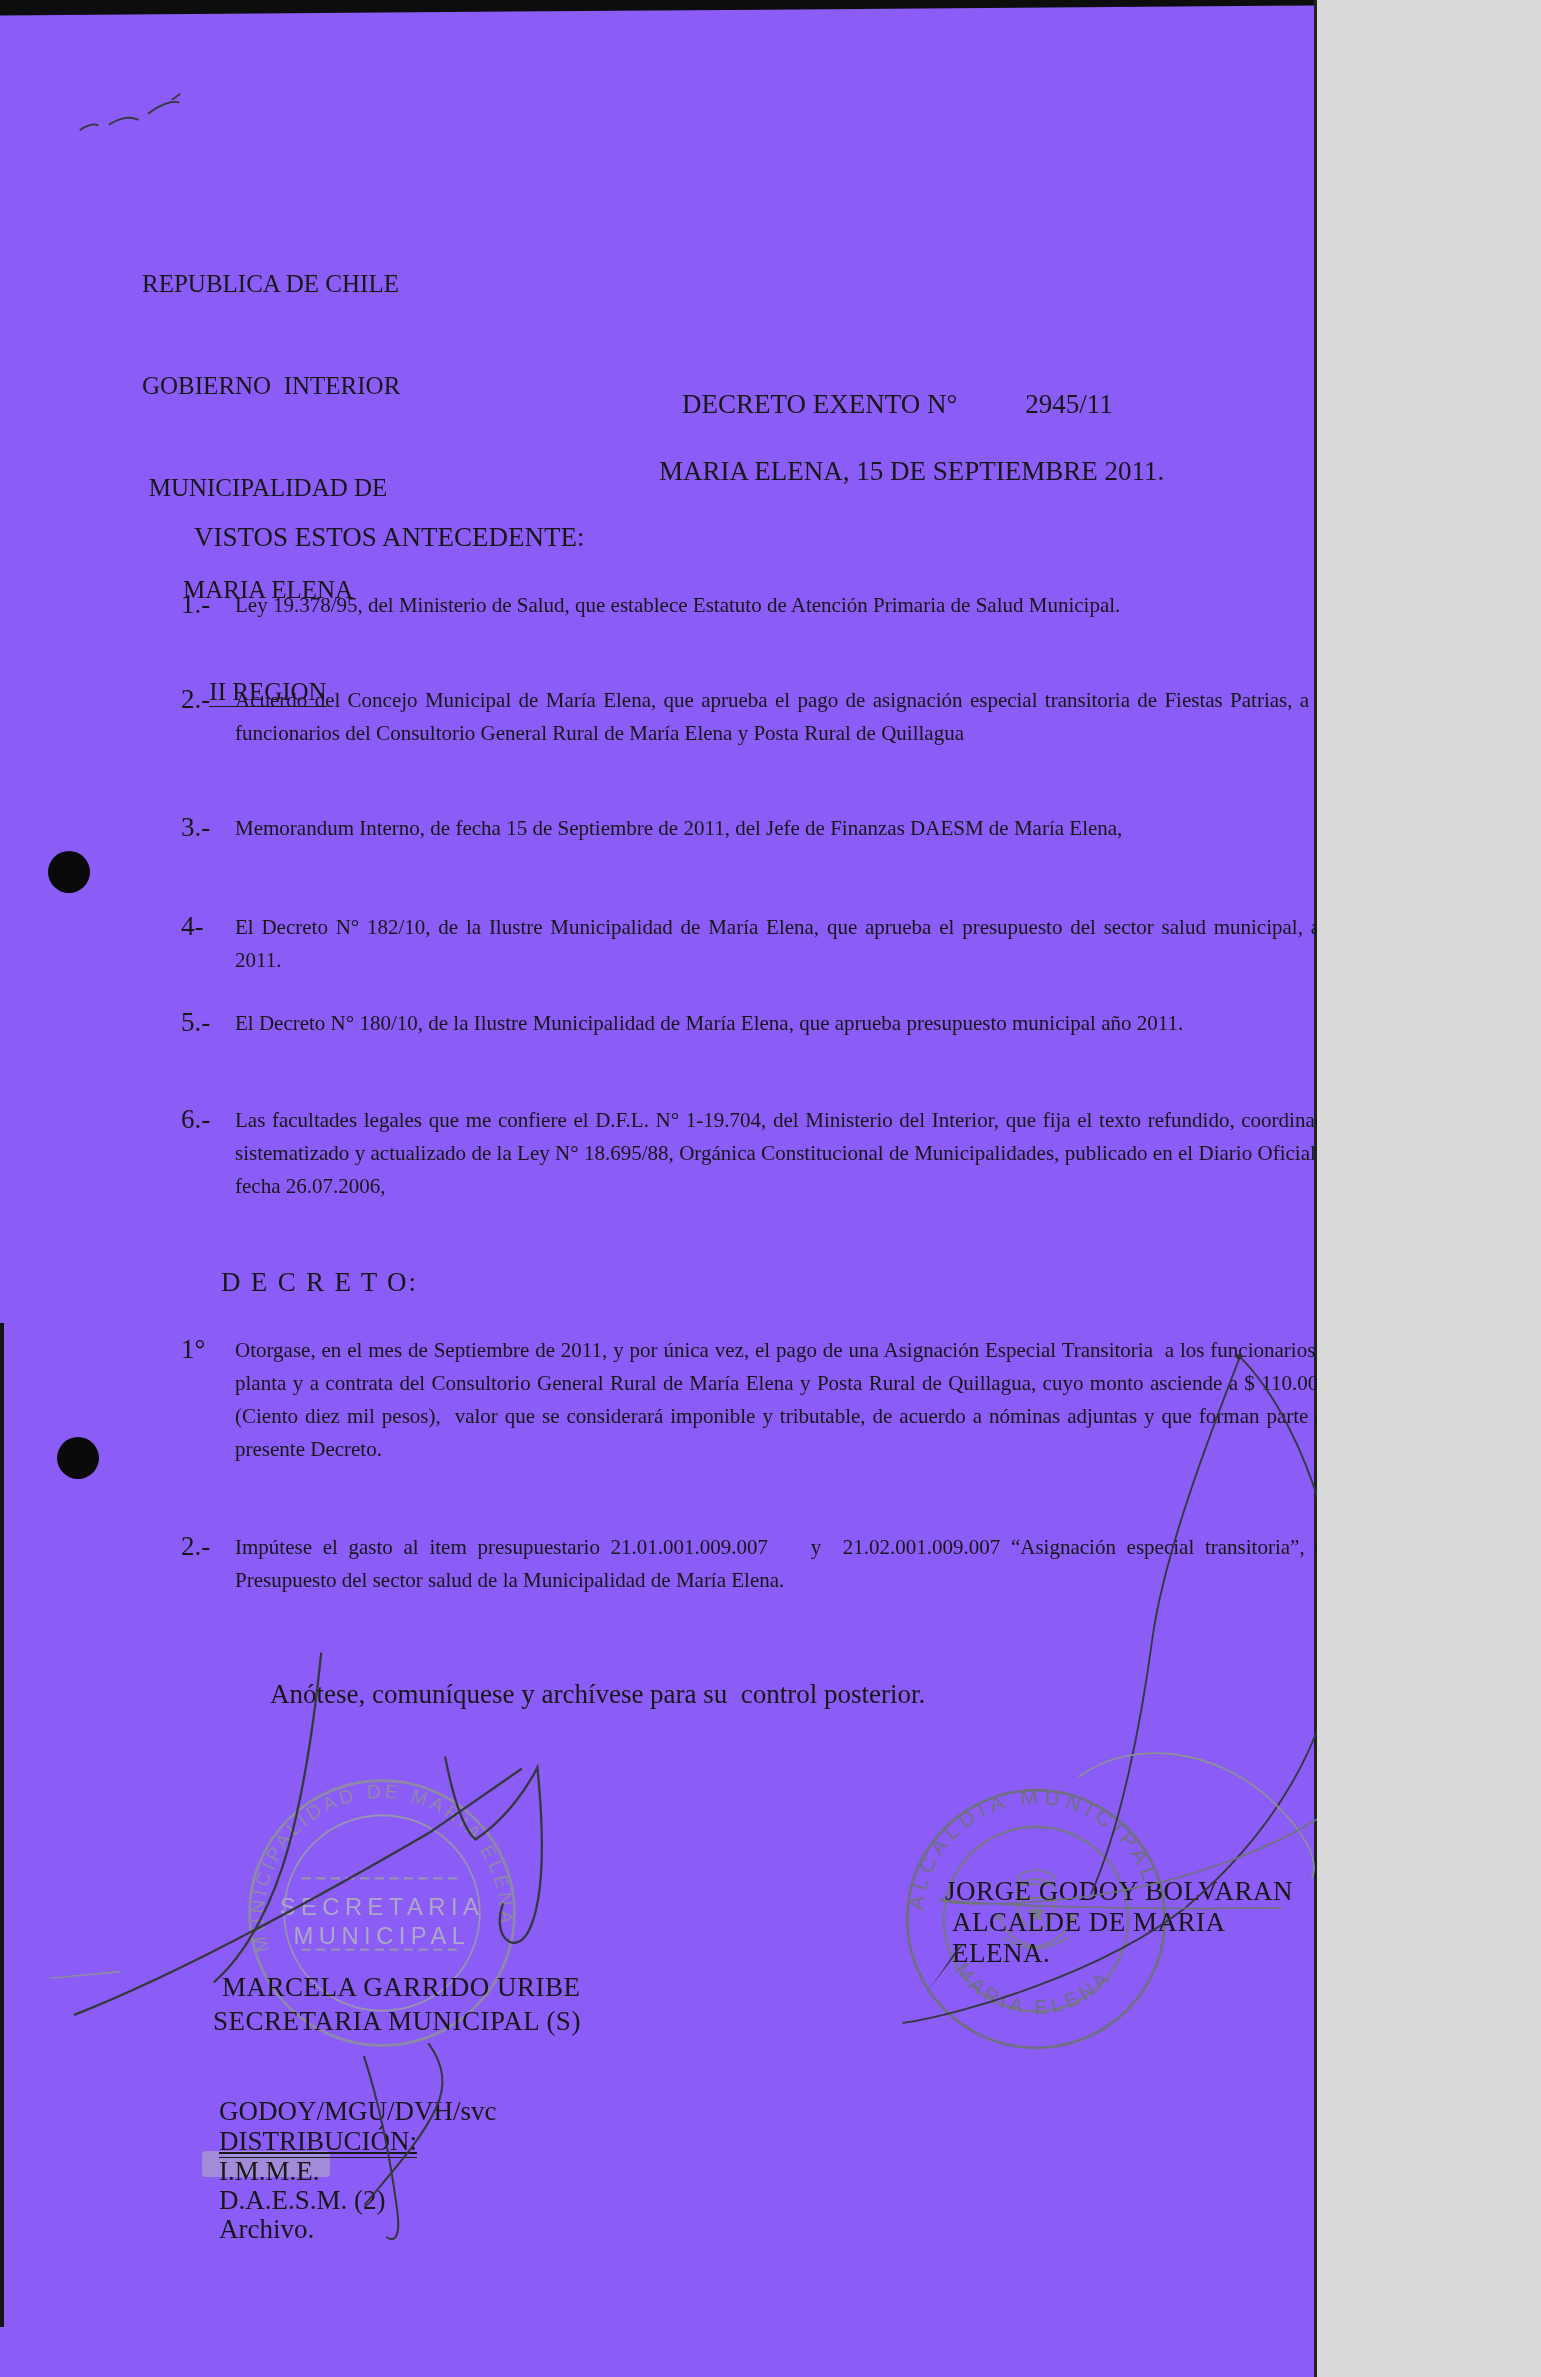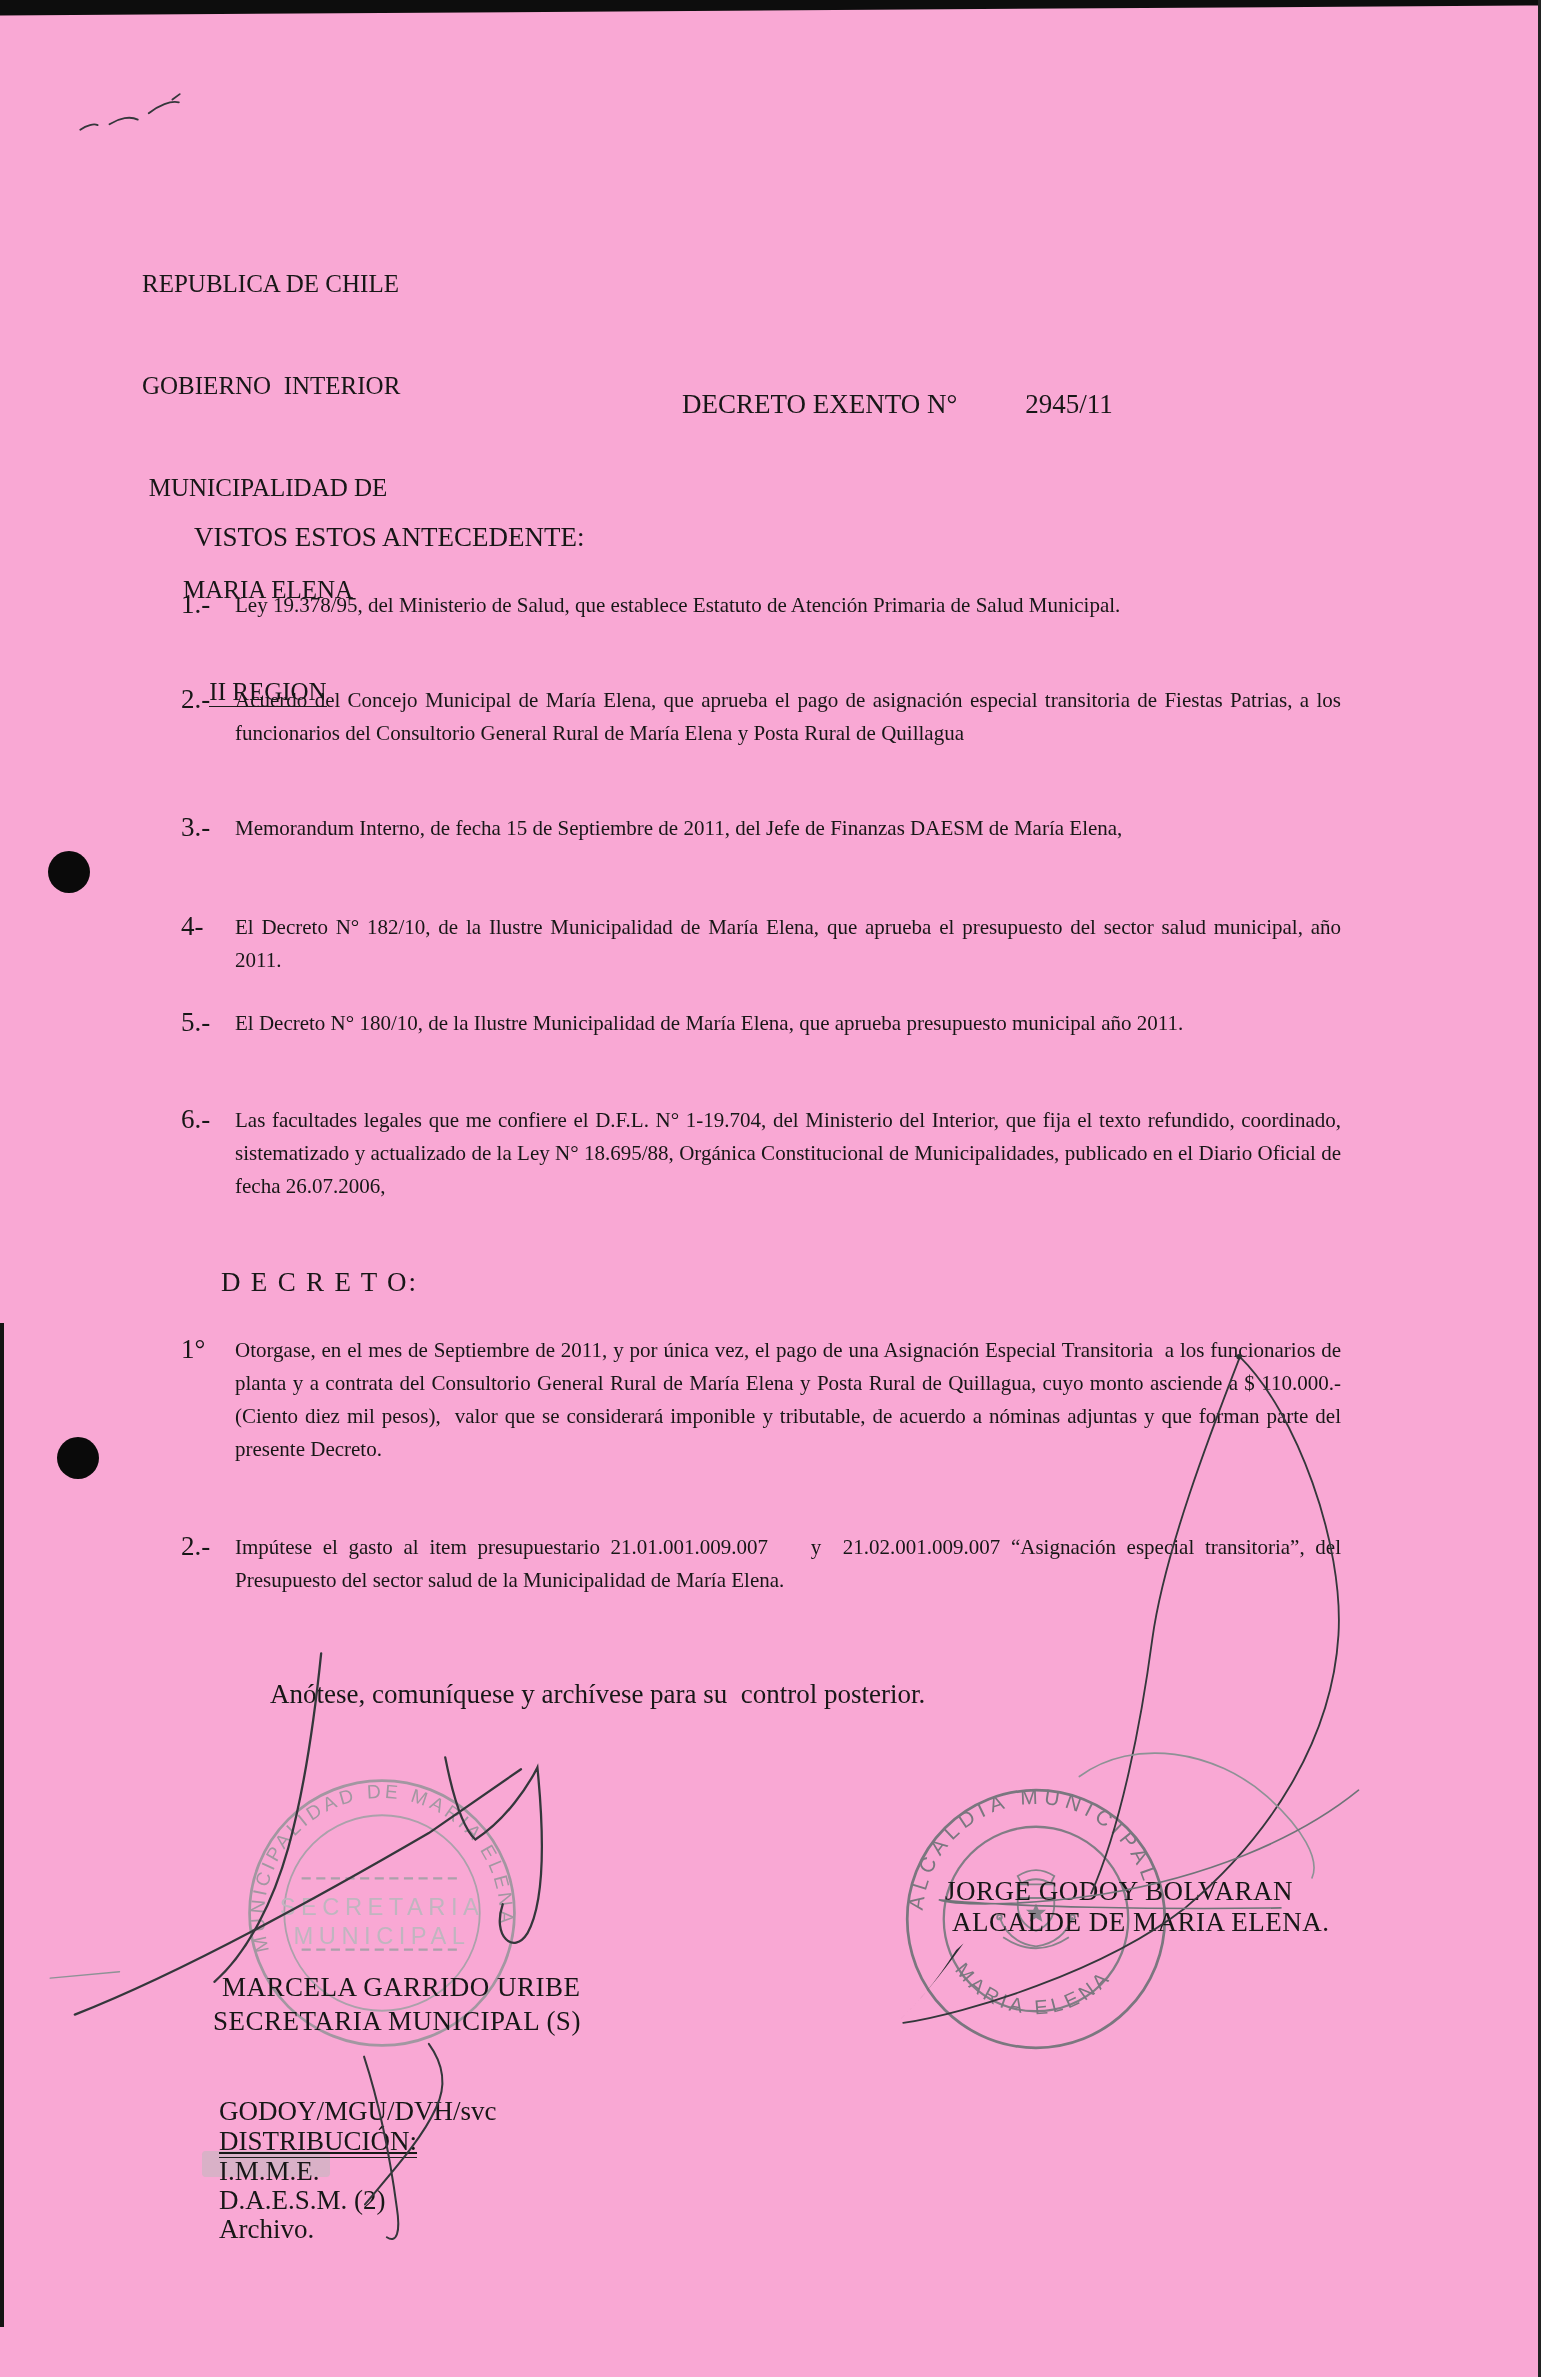--- a/index.html
+++ b/index.html
@@ -1,18 +1,18 @@
 <!DOCTYPE html>
 <html style="font-size:14.6px"><head>
 <meta charset="utf-8">
 <style>
   html,body{margin:0;padding:0;background:#d9d9d9;}
   .page{
-    position:relative;width:1541px;height:2377px;overflow:hidden;
-    background:#f9a8d4;color:#171717;
+    position:relative;width:1317px;height:2377px;overflow:hidden;
+    background:#8b5cf6;color:#171717;
     font-family:"Liberation Serif","DejaVu Serif",serif;
   }
   
   .topbar{position:absolute;top:0;left:0;width:100%;height:15.5px;background:#0d0d0d;
     clip-path:polygon(0 0,100% 0,100% 35%,0 100%);z-index:1;}
   .rightedge{position:absolute;top:0;right:0;width:2.7px;height:100%;background:#222;z-index:1;}
   .leftedge{position:absolute;top:1323px;left:0;width:3.7px;height:1004px;background:#141414;z-index:1;}
   .hole{position:absolute;background:#0a0a0a;border-radius:50%;z-index:1;}
   .hole1{left:48px;top:851px;width:42px;height:42px;}
   .hole2{left:57px;top:1437px;width:42px;height:42px;}
@@ -60,20 +60,21 @@
     <div>REPUBLICA DE CHILE</div>
     <div>GOBIERNO  INTERIOR</div>
     <div>MUNICIPALIDAD DE</div>
     <div>MARIA ELENA</div>
     <div><span class="uline">II REGION</span></div>
   </div>
 
   <div class="abs decree-line">
     <span>DECRETO EXENTO N°</span><span class="decree-num">2945/11</span>
   </div>
+  <div class="abs dateline">MARIA ELENA, 15 DE SEPTIEMBRE 2011.</div>
 
   <div class="abs vistos">VISTOS ESTOS ANTECEDENTE:</div>
 
   <div class="abs item" style="top:589px">
     <span class="num">1.-</span>
     <p class="txt">Ley 19.378/95, del Ministerio de Salud, que establece Estatuto de Atención Primaria de Salud Municipal.</p>
   </div>
   <div class="abs item" style="top:684px">
     <span class="num">2.-</span>
     <p class="txt">Acuerdo del Concejo Municipal de María Elena, que aprueba el pago de asignación especial transitoria de Fiestas Patrias, a los funcionarios del Consultorio General Rural de María Elena y Posta Rural de Quillagua</p>

